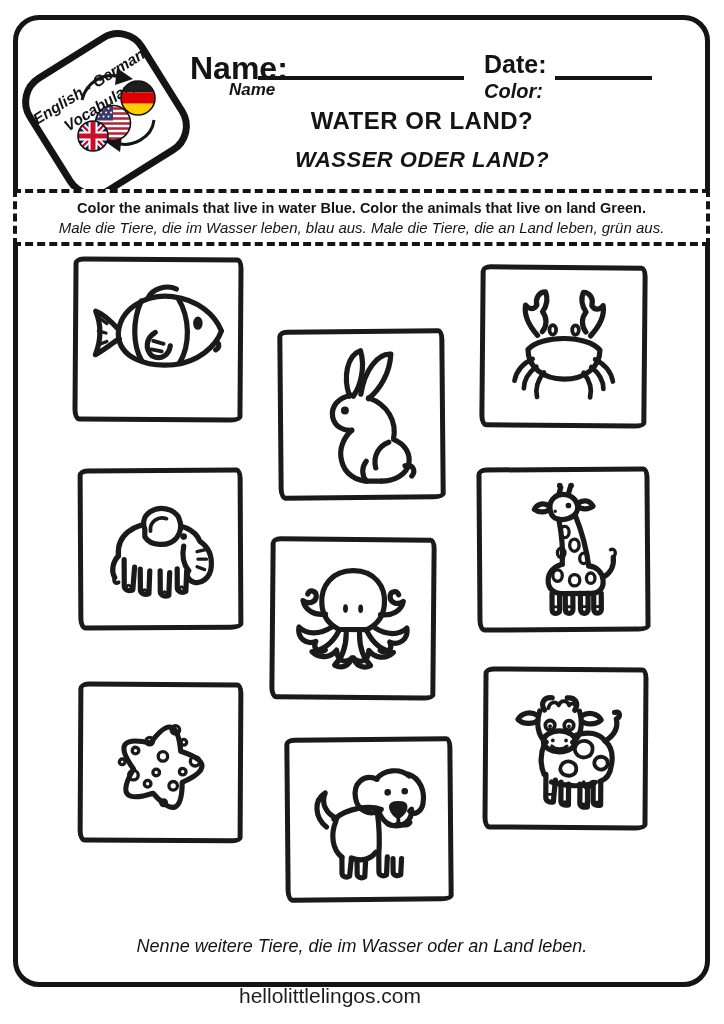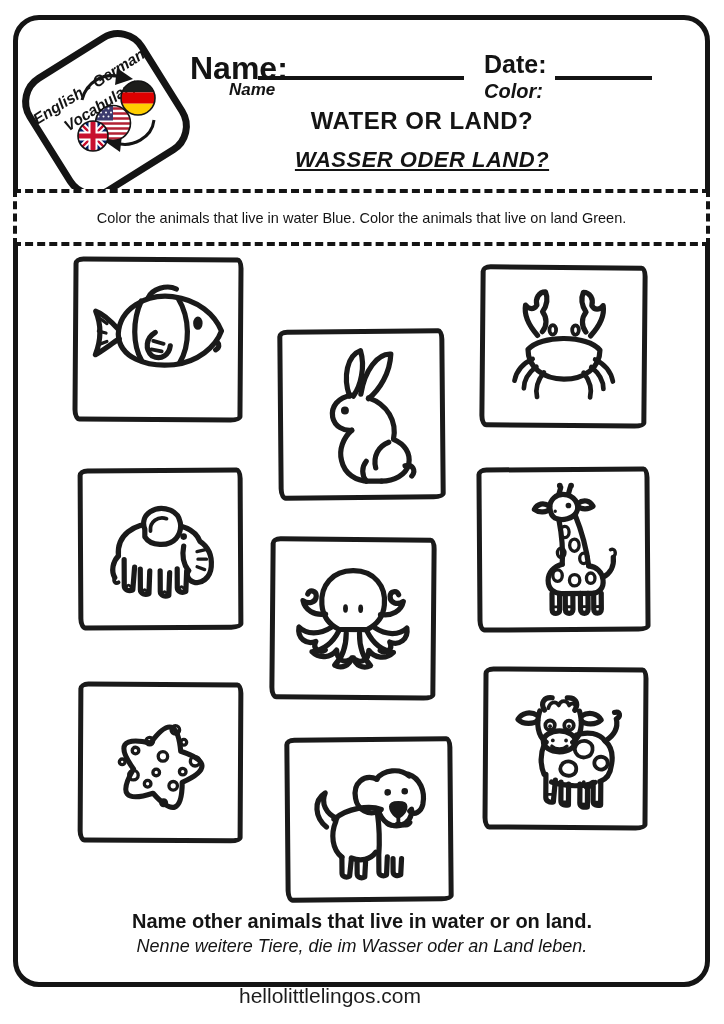--- a/index.html
+++ b/index.html
@@ -17,28 +17,28 @@
   .name-label  { position:absolute; left:190px; top:50px; font-size:32px; font-weight:bold; }
   .name-line   { position:absolute; left:258px; top:50px; width:206px; height:26px; border-bottom:4px solid #141414; }
   .date-label  { position:absolute; left:484px; top:50px; font-size:25px; font-weight:bold; }
   .date-line   { position:absolute; left:555px; top:50px; width:97px;  height:26px; border-bottom:4px solid #141414; }
   .name-de     { position:absolute; left:191px; top:80px; font-size:17px; font-style:italic; font-weight:600;margin-left:38px; }
   .datum-de    { position:absolute; left:484px; top:80px; font-size:20px; font-style:italic; font-weight:600; }
 
   .title    { position:absolute; left:132px; top:107px; width:580px; text-align:center;
               font-size:24px; font-weight:800; letter-spacing:.5px; }
   .subtitle { position:absolute; left:132px; top:147px; width:580px; text-align:center;
-              font-size:22px; font-style:italic; font-weight:600; letter-spacing:.5px;text-decoration:underline; }
+              font-size:22px; font-style:italic; font-weight:600; letter-spacing:.5px; }
 
   .instructions {
     position:absolute; left:13px; top:189px; width:697px; height:57px;
     box-sizing:border-box; border:4px dashed #141414; background:#fff;
     display:flex; flex-direction:column; justify-content:center; align-items:center; gap:3px;
   }
-  .instr-en { font-size:14.5px; font-weight:normal; white-space:nowrap; }
+  .instr-en { font-size:14.5px; font-weight:bold; white-space:nowrap; }
   .instr-de { font-size:15px; font-style:italic; white-space:nowrap; }
 
   .box {
     position:absolute; box-sizing:border-box; background:#fff;
     border:5px solid #1a1a1a; border-radius:10px 6px 12px 7px / 7px 11px 6px 12px;
     display:flex; align-items:center; justify-content:center;
   }
   .box svg { width:142px; height:142px; }
   .ink { fill:none; stroke:#1a1a1a; stroke-width:5.5; stroke-linecap:round; stroke-linejoin:round; }
 
@@ -123,20 +123,21 @@
   <div class="date-label">Date:</div>
   <div class="date-line"></div>
   <div class="name-de">Name</div>
   <div class="datum-de">Color:</div>
 
   <div class="title">WATER OR LAND?</div>
   <div class="subtitle">WASSER ODER LAND?</div>
 
   <div class="instructions">
     <div class="instr-en">Color the animals that live in water Blue. Color the animals that live on land Green.</div>
+    <div class="instr-de">Male die Tiere, die im Wasser leben, blau aus. Male die Tiere, die an Land leben, grün aus.</div>
   </div>
 
   <div class="box" style="left:73px;top:257px;width:170px;height:165px;transform:rotate(.4deg)">
     <svg viewBox="0 0 150 150">
       <g class="ink">
         <path d="M33 64 C22 52 15 47 9 45 C15 59 15 75 9 91 C16 87 25 80 34 74"></path>
         <path d="M14 53 l7 5 M12 66 l8 2 M13 80 l8 -3" stroke-width="3.5"></path>
         <path d="M33 69 C34 42 62 26 90 29 C117 32 135 48 142 65 C136 82 117 98 92 101 C63 104 34 94 33 69 Z"></path>
         <path d="M57 34 C48 54 48 80 58 97"></path>
         <path d="M96 31 C109 52 109 80 98 99"></path>
@@ -331,17 +332,16 @@
         <path d="M94 100 C94 108 102 108 102 100" stroke-width="4"></path>
         <g stroke-width="4">
           <path d="M88 58 C96 54 104 58 103 66 C102 73 94 76 88 72 C83 68 83 62 88 58 Z"></path>
           <path d="M108 74 C114 71 120 75 119 81 C118 86 112 88 108 85 C104 82 104 77 108 74 Z"></path>
           <path d="M72 80 C78 76 86 79 86 86 C86 92 79 95 73 92 C68 89 68 84 72 80 Z"></path>
         </g>
       </g>
     </svg>
   </div>
 
-  <div class="prompt-en">Name other animals that live in water or on land.</div>
   <div class="prompt-de">Nenne weitere Tiere, die im Wasser oder an Land leben.</div>
   <div class="website">hellolittlelingos.com</div>
 
 </div>
 
 </body></html>

